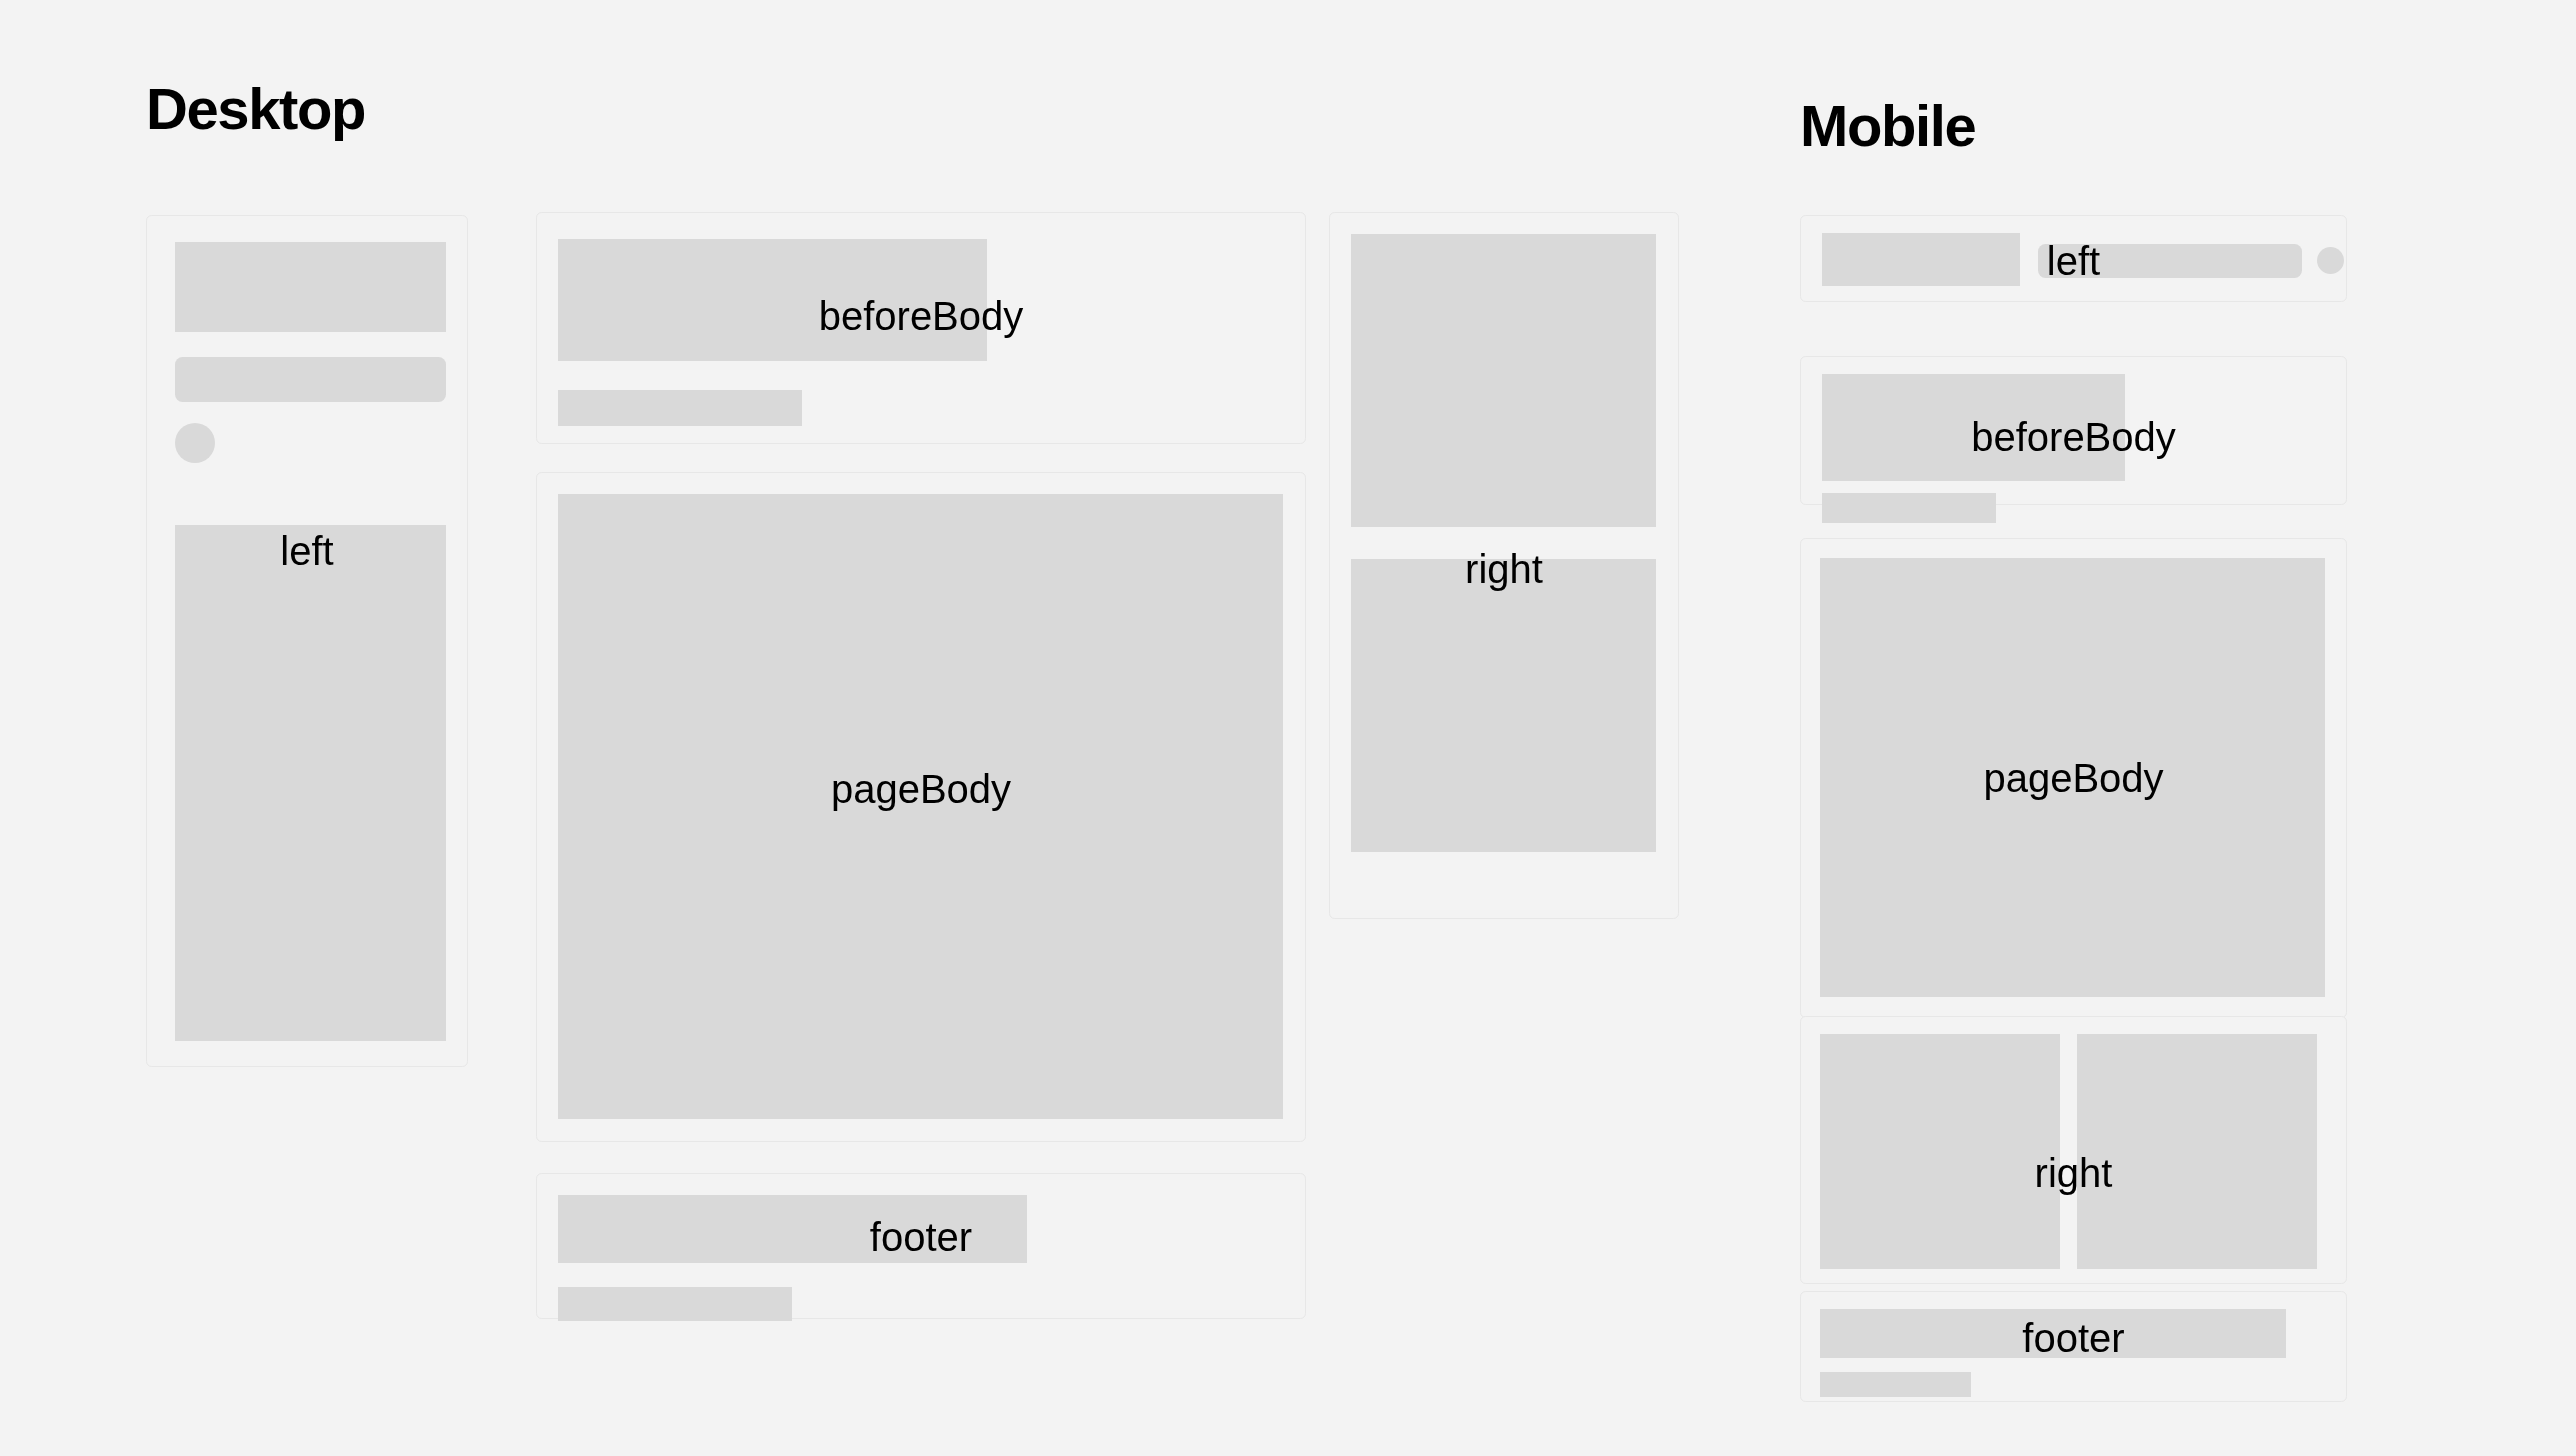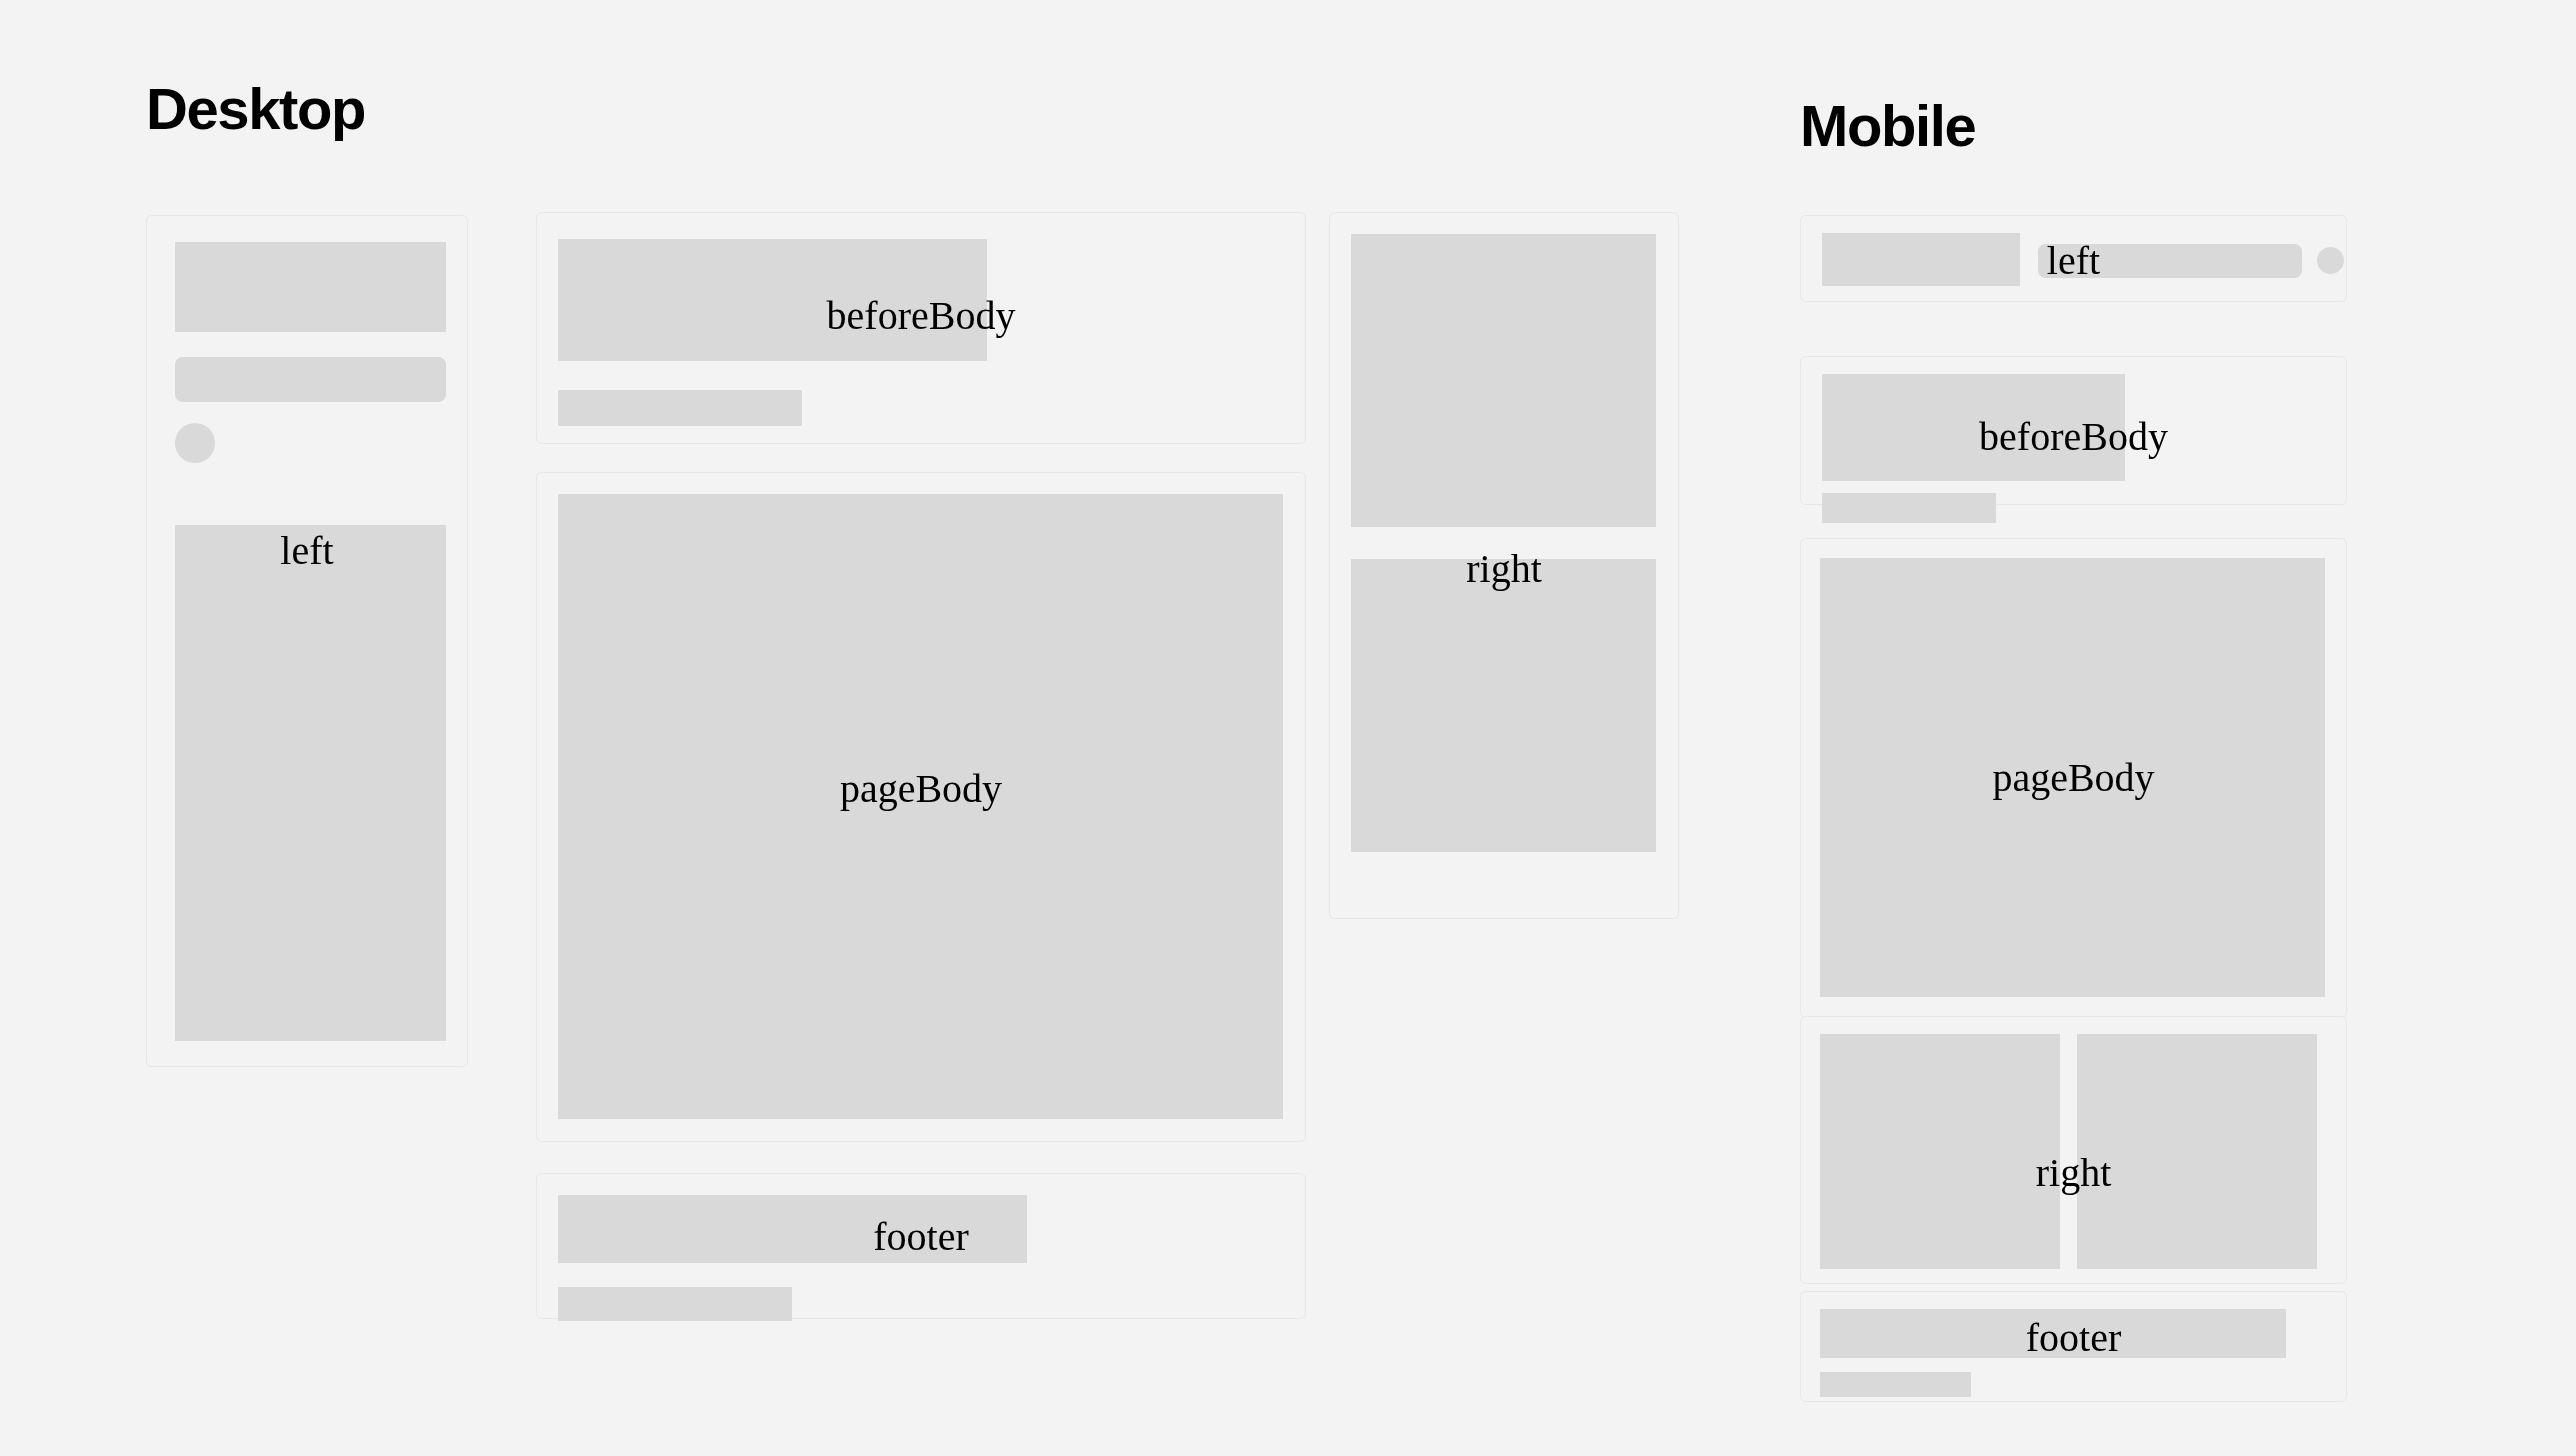--- a/index.html
+++ b/index.html
@@ -45,21 +45,21 @@
   .sk {
     position: absolute;
     background: #d9d9d9;
   }
   .sk.round { border-radius: 9.4px; }
   .sk.circle { border-radius: 50%; }
 
   
   .ov-label {
     position: absolute;
-    font-family: Liberation Serif, serif;
+    font-family: Liberation Sans, sans-serif;
     color: #000000;
     white-space: nowrap;
     line-height: 1;
     z-index: 5;
     pointer-events: none;
   }
 
   
   #d-left-card { left: 146px; top: 215px; width: 322px; height: 852px; }
   #d-left-block1 { left: 28px; top: 26px;  width: 271px; height: 90px; }

